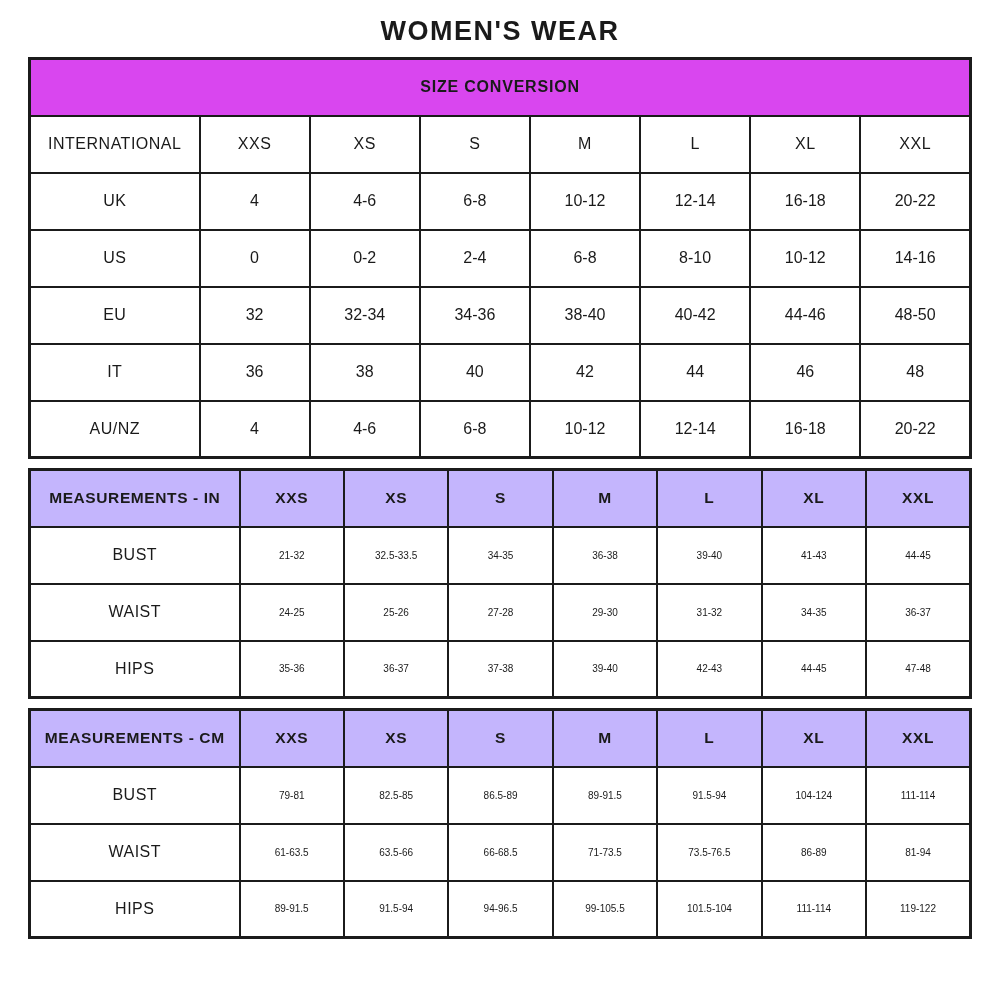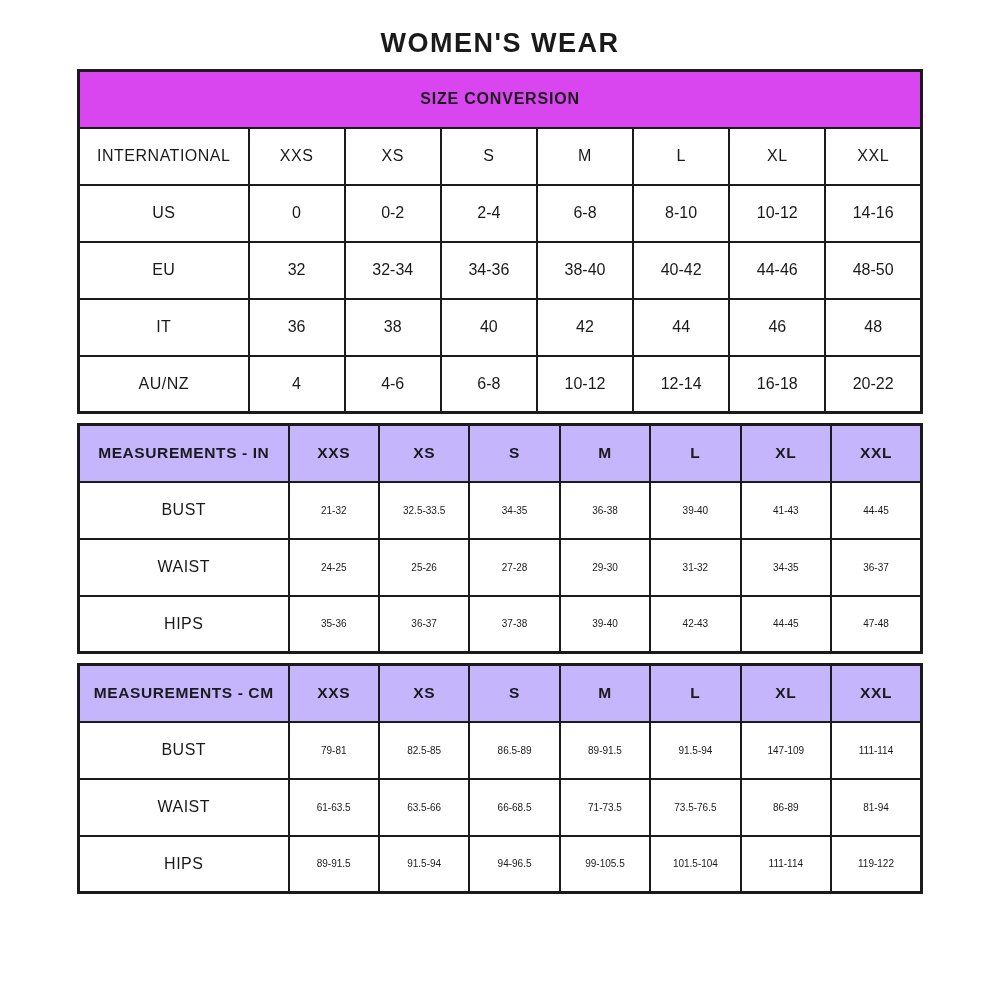--- a/index.html
+++ b/index.html
@@ -6,23 +6,23 @@
   html, body {
     margin: 0;
     padding: 0;
     background: #ffffff;
     width: 1000px;
     height: 1000px;
     font-family: "Liberation Sans", sans-serif;
     color: #1a1a1a;
   }
   .sheet {
-    width: 846px;
+    width: 944px;
     margin: 0 auto;
-    padding-top: 22px;
+    padding-top: 10px;
   }
   .title {
     text-align: center;
     font-size: 27px;
     font-weight: 700;
     letter-spacing: 1.5px;
     margin: 6px 0 10px 0;
   }
   .table-section { margin-bottom: 9px; }
   table {
@@ -97,20 +97,30 @@
           </tr>
           <tr class="header-row">
             <th>INTERNATIONAL</th>
             <th>XXS</th>
             <th>XS</th>
             <th>S</th>
             <th>M</th>
             <th>L</th>
             <th>XL</th>
             <th>XXL</th>
+          </tr>
+          <tr>
+            <th class="row-label">UK</th>
+            <td class="value-cell">4</td>
+            <td class="value-cell">4-6</td>
+            <td class="value-cell">6-8</td>
+            <td class="value-cell">10-12</td>
+            <td class="value-cell">12-14</td>
+            <td class="value-cell">16-18</td>
+            <td class="value-cell">20-22</td>
           </tr>
           <tr>
             <th class="row-label">US</th>
             <td class="value-cell">0</td>
             <td class="value-cell">0-2</td>
             <td class="value-cell">2-4</td>
             <td class="value-cell">6-8</td>
             <td class="value-cell">8-10</td>
             <td class="value-cell">10-12</td>
             <td class="value-cell">14-16</td>
@@ -229,21 +239,21 @@
             <th>XL</th>
             <th>XXL</th>
           </tr>
           <tr>
             <th class="row-label">BUST</th>
             <td class="value-cell">79-81</td>
             <td class="value-cell">82.5-85</td>
             <td class="value-cell">86.5-89</td>
             <td class="value-cell">89-91.5</td>
             <td class="value-cell">91.5-94</td>
-            <td class="value-cell">147-109</td>
+            <td class="value-cell">104-124</td>
             <td class="value-cell">111-114</td>
           </tr>
           <tr>
             <th class="row-label">WAIST</th>
             <td class="value-cell">61-63.5</td>
             <td class="value-cell">63.5-66</td>
             <td class="value-cell">66-68.5</td>
             <td class="value-cell">71-73.5</td>
             <td class="value-cell">73.5-76.5</td>
             <td class="value-cell">86-89</td>

